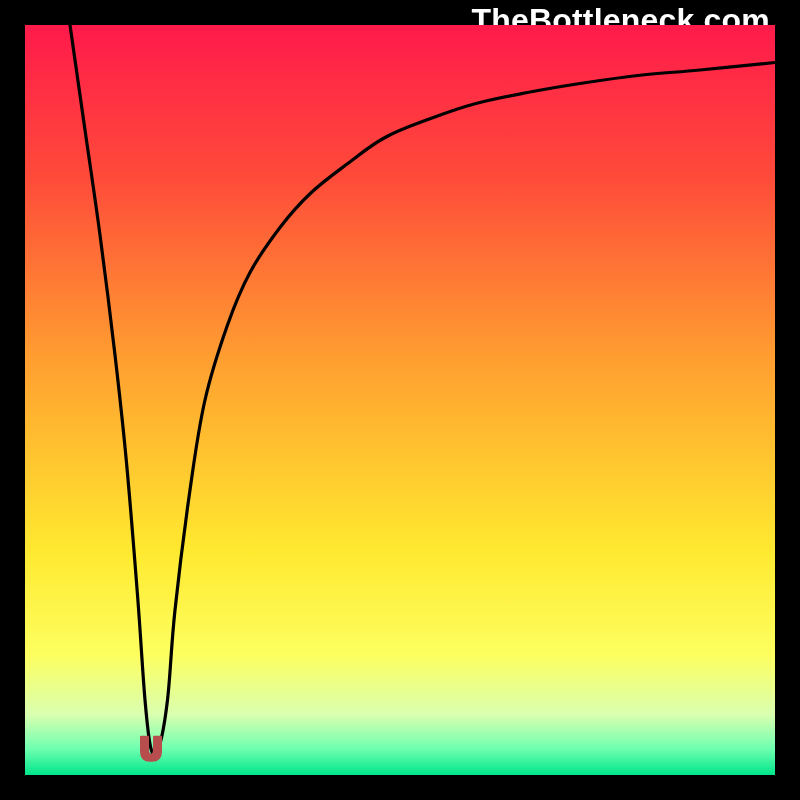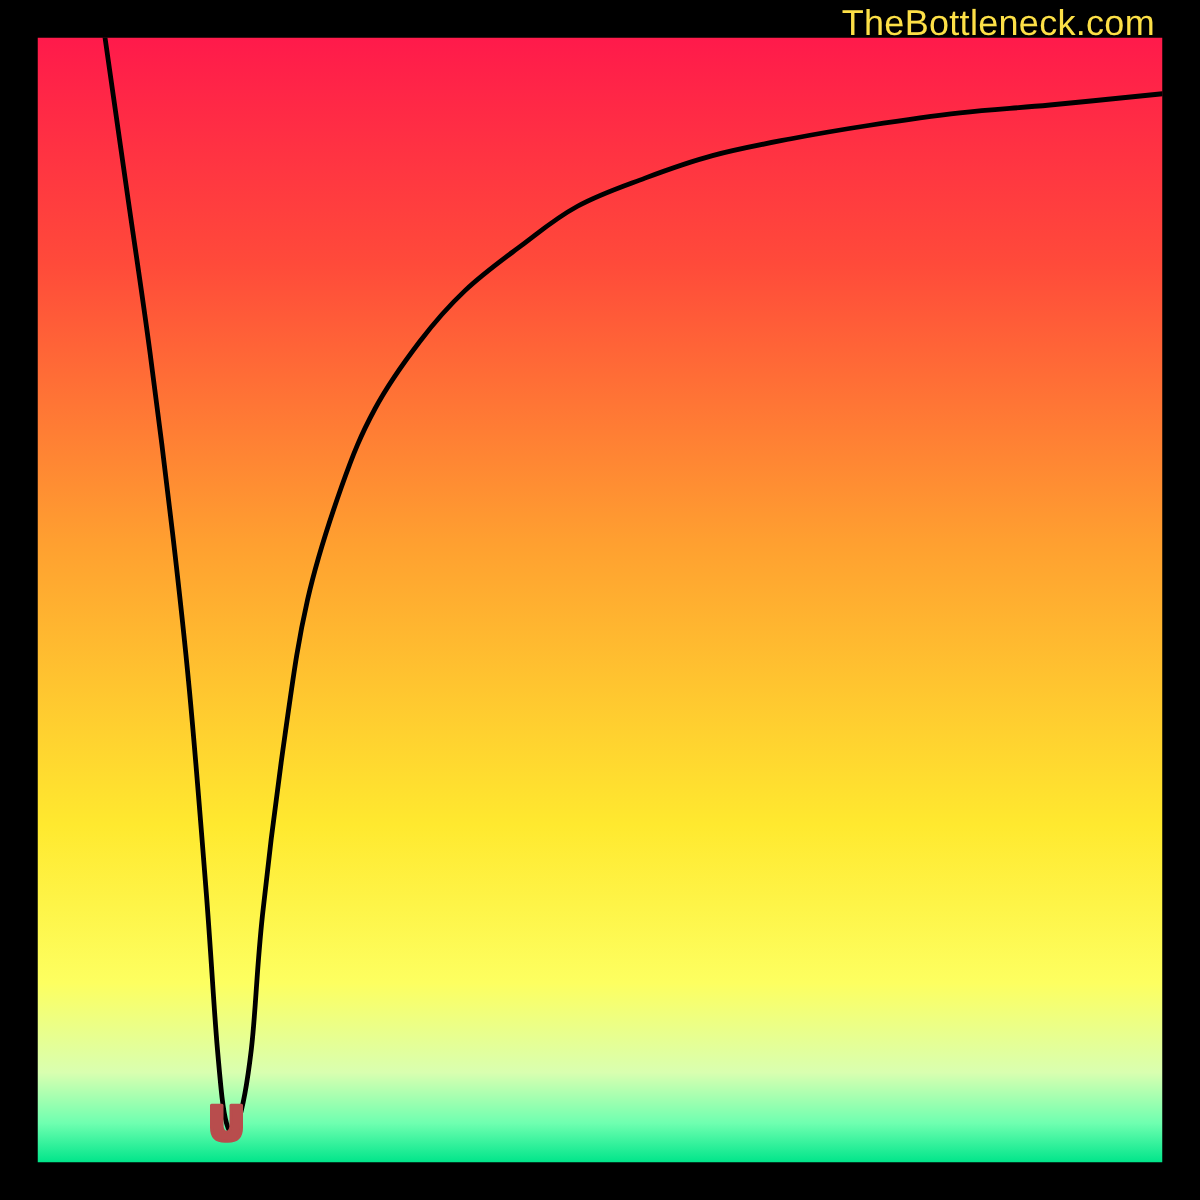--- a/index.html
+++ b/index.html
@@ -23,23 +23,23 @@
     position: absolute;
     left: 0;
     top: 0;
     width: 750px;
     height: 750px;
   }
   .watermark {
     position: absolute;
     top: 2px;
     right: 30px;
-    color: #fde047;
-    font-size: 24px;
-    font-weight: 400;
+    color: #ffffff;
+    font-size: 32px;
+    font-weight: 700;
     letter-spacing: 0.2px;
     user-select: none;
   }
 </style>
 </head>
 <body>
 
 <div class="watermark">TheBottleneck.com</div>
 
 <div class="frame">

